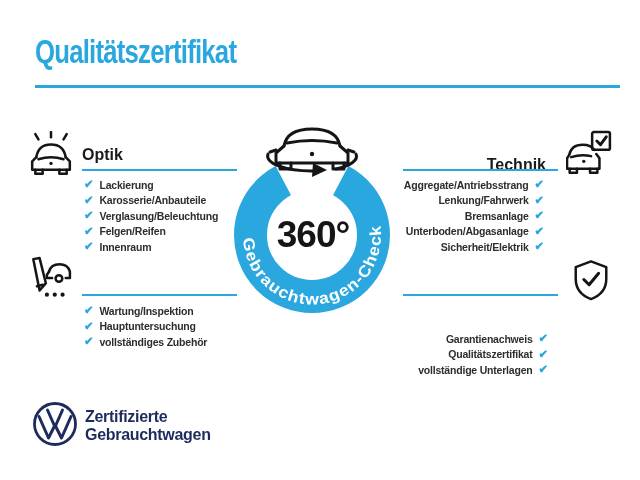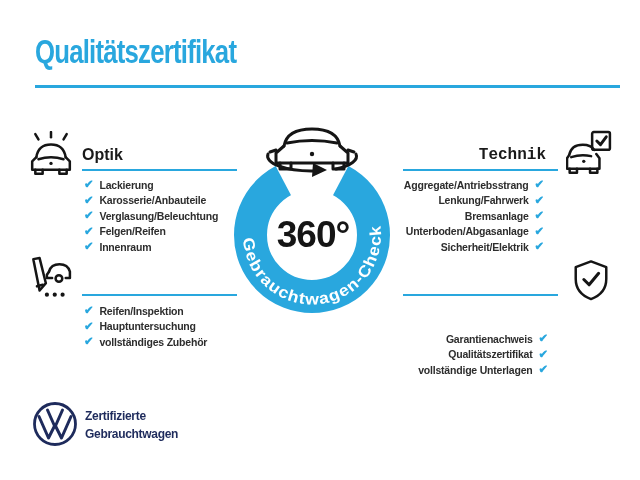--- a/index.html
+++ b/index.html
@@ -26,21 +26,21 @@
   .row { display:flex; align-items:center; height:15.5px; font-size:10.5px;
          font-weight:bold; color:#2d2d2d; letter-spacing:-.2px; white-space:nowrap; }
   .row .chk { color:#29a7de; font-size:11.5px; line-height:1; }
   .left-list .chk { margin-right:6px; }
   .right-list { align-items:flex-end; }
   .right-list .row .chk { margin-left:6px; }
 
   .icon svg { display:block; }
 
   
-  #footer-text { left:85px; top:408px; font-size:12px; font-weight:bold; color:#1e2b5c;
+  #footer-text { left:85px; top:408px; font-size:16px; font-weight:bold; color:#1e2b5c;
                  line-height:17.5px; letter-spacing:-.3px; }
 </style>
 </head>
 <body>
 
 <div id="stage">
 
   <div id="title" class="abs">Qualitätszertifikat</div>
   <div id="title-rule" class="abs"></div>
 
@@ -87,21 +87,21 @@
       <rect x="25" y="2" width="17" height="17" rx="1.5"></rect>
       <path d="M29.5 10.5 L33 14 L38.5 6.5" stroke-width="2.8"></path>
       <path d="M3 24 Q5 14 16 14 Q24 14 27 19"></path>
       <path d="M3 24 L1 27 L1 37 L32 37 L32 27 L29 23"></path>
       <path d="M5 26 Q14 23 24 25"></path>
       <path d="M3.5 37 v4 h7 v-4"></path>
         <path d="M23 37 v4 h7 v-4"></path>
       <circle cx="17" cy="30" r="1.6" fill="#151515" stroke="none"></circle>
     </svg>
   </div>
-  <div class="abs heading" style="right:82px; top:146px;font-family:Liberation Mono, monospace;">Technik</div>
+  <div class="abs heading" style="right:82px; top:156px;">Technik</div>
   <div class="abs underline" style="left:403px; top:169px; width:155px;"></div>
   <div class="abs list right-list" style="right:84px; top:177px;">
     <div class="row">
         <span>Aggregate/Antriebsstrang</span>
         <span class="chk">✔</span>
       </div>
     <div class="row">
         <span>Lenkung/Fahrwerk</span>
         <span class="chk">✔</span>
       </div>
@@ -128,21 +128,21 @@
       <circle cx="31.5" cy="21.5" r="3.2"></circle>
       <circle cx="20" cy="37" r="2" fill="#151515" stroke="none"></circle>
       <circle cx="27.5" cy="37" r="2" fill="#151515" stroke="none"></circle>
       <circle cx="35" cy="37" r="2" fill="#151515" stroke="none"></circle>
     </svg>
   </div>
   <div class="abs underline" style="left:82px; top:294px; width:155px;"></div>
   <div class="abs list left-list" style="left:84px; top:303px;">
     <div class="row">
         <span class="chk">✔</span>
-        <span>Reifen/Inspektion</span>
+        <span>Wartung/Inspektion</span>
       </div>
     <div class="row">
         <span class="chk">✔</span>
         <span>Hauptuntersuchung</span>
       </div>
     <div class="row">
         <span class="chk">✔</span>
         <span>vollständiges Zubehör</span>
       </div>
   </div>

